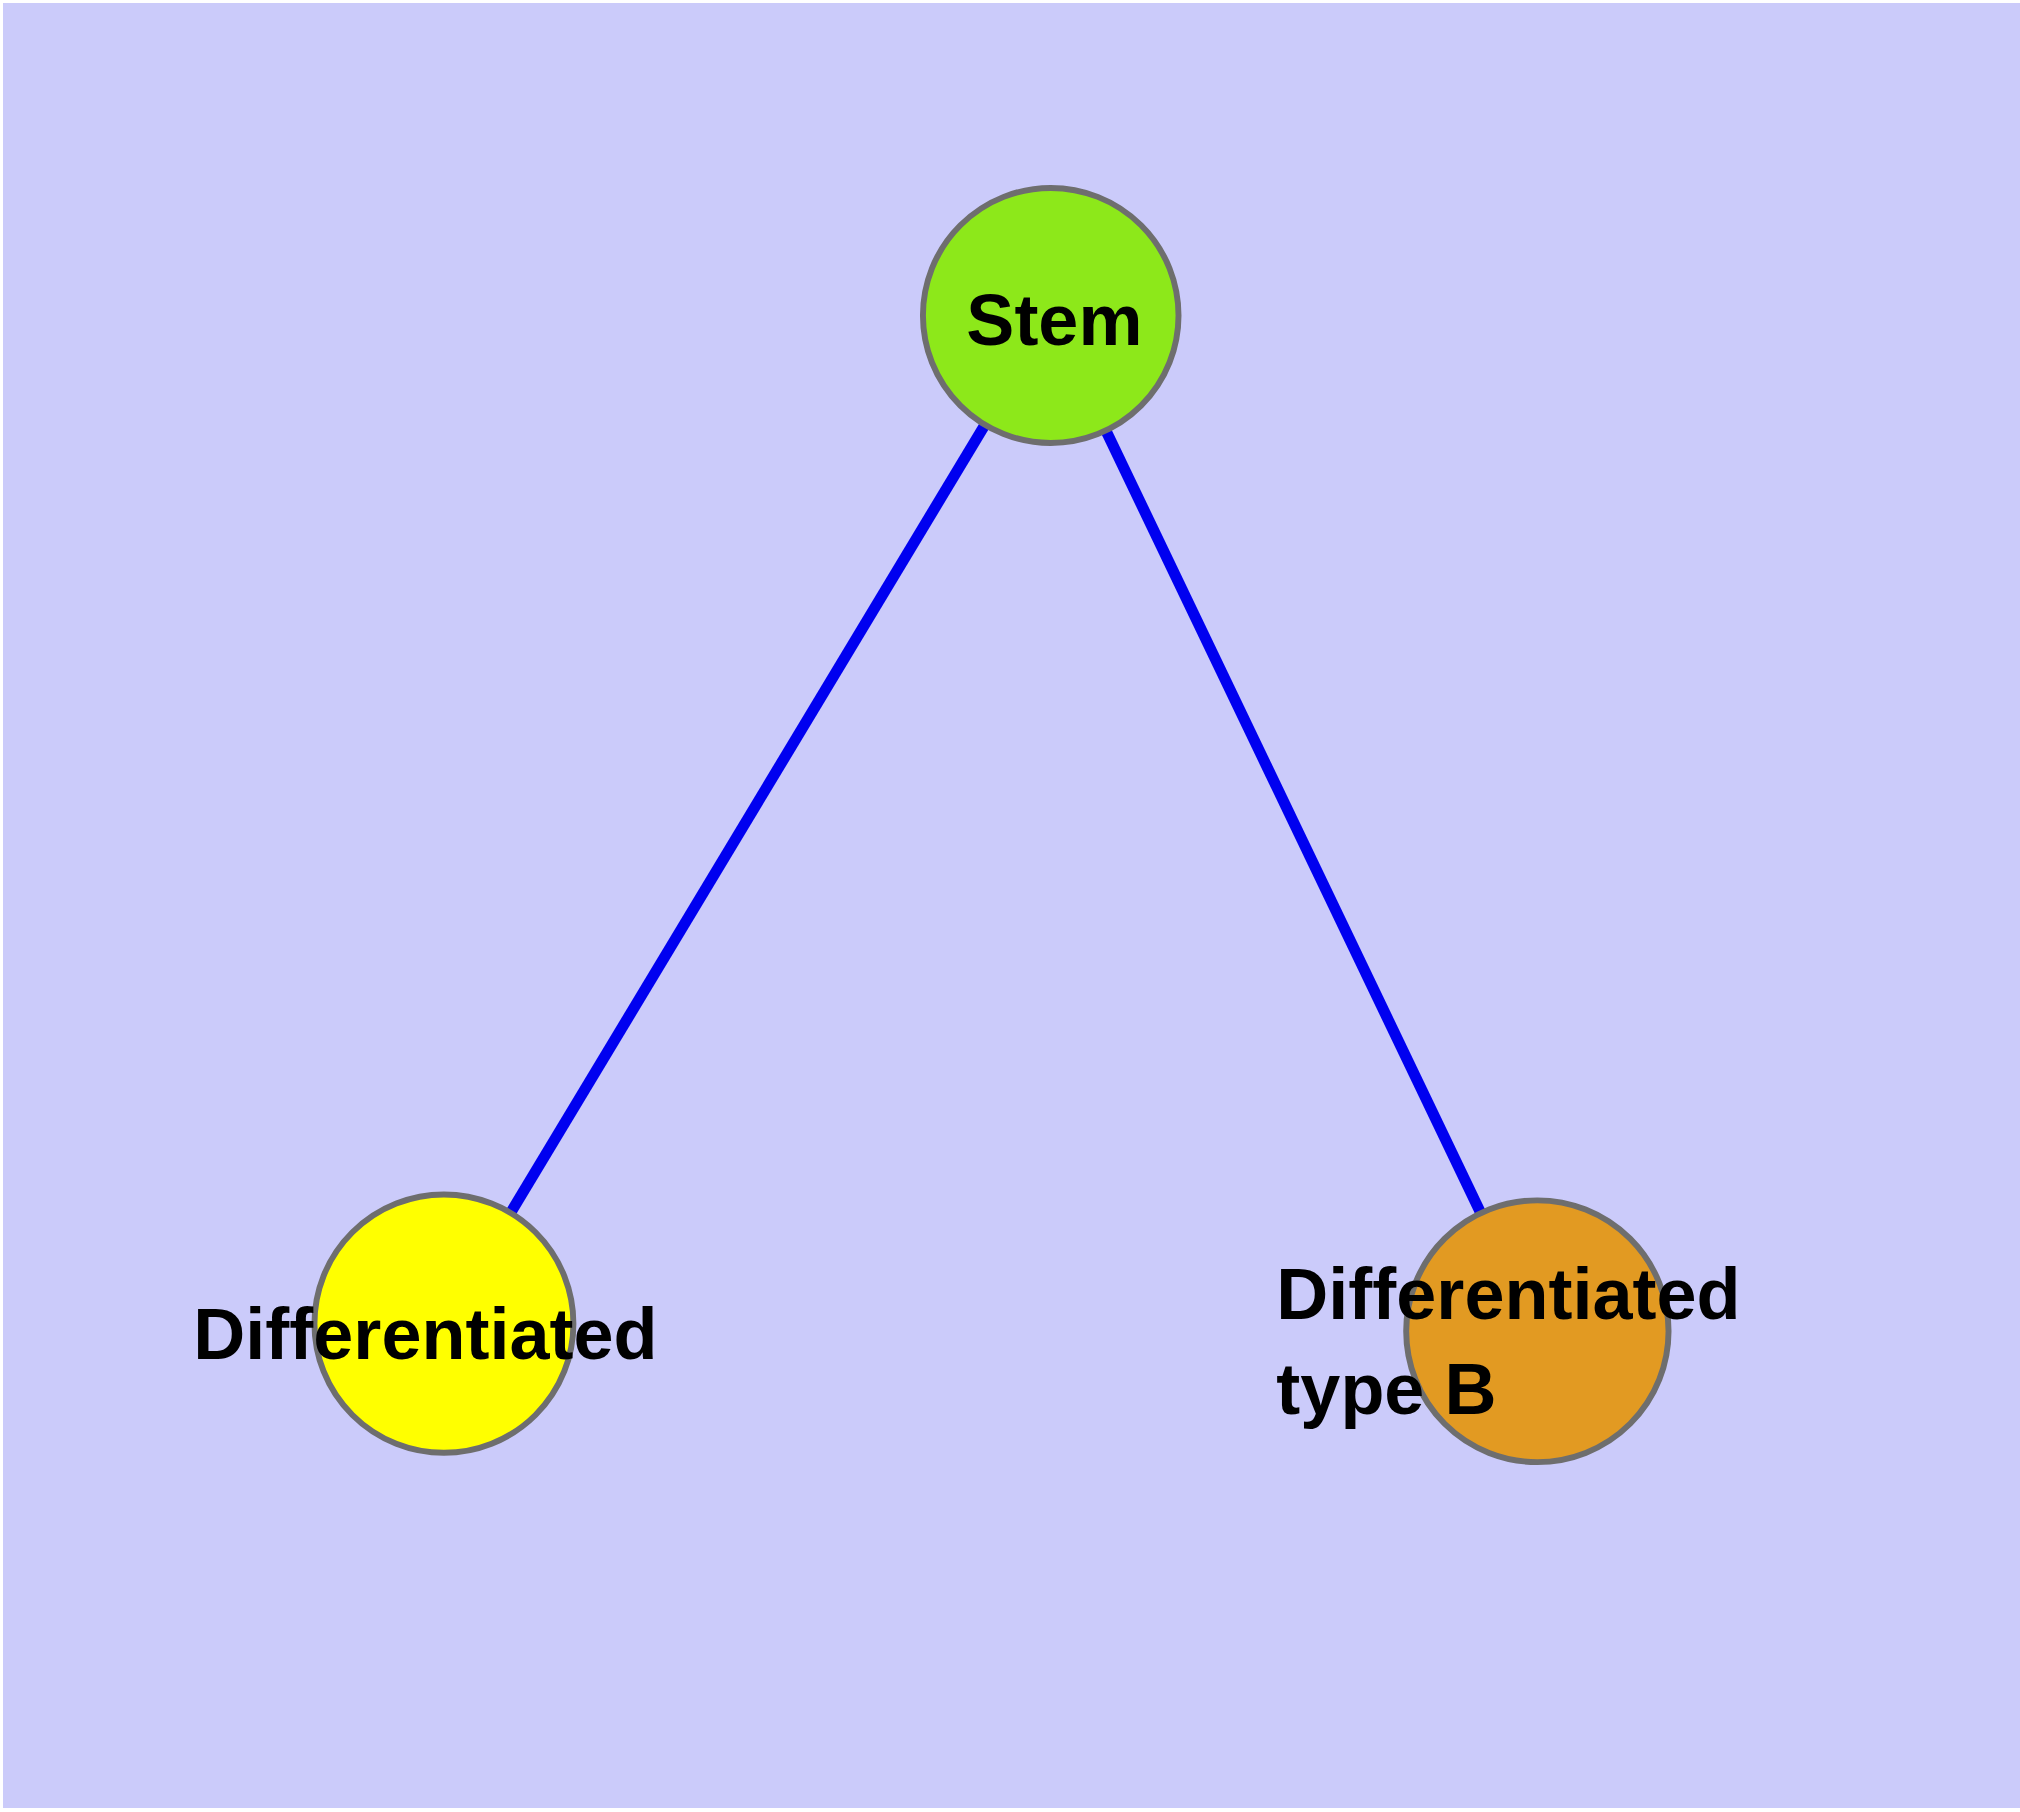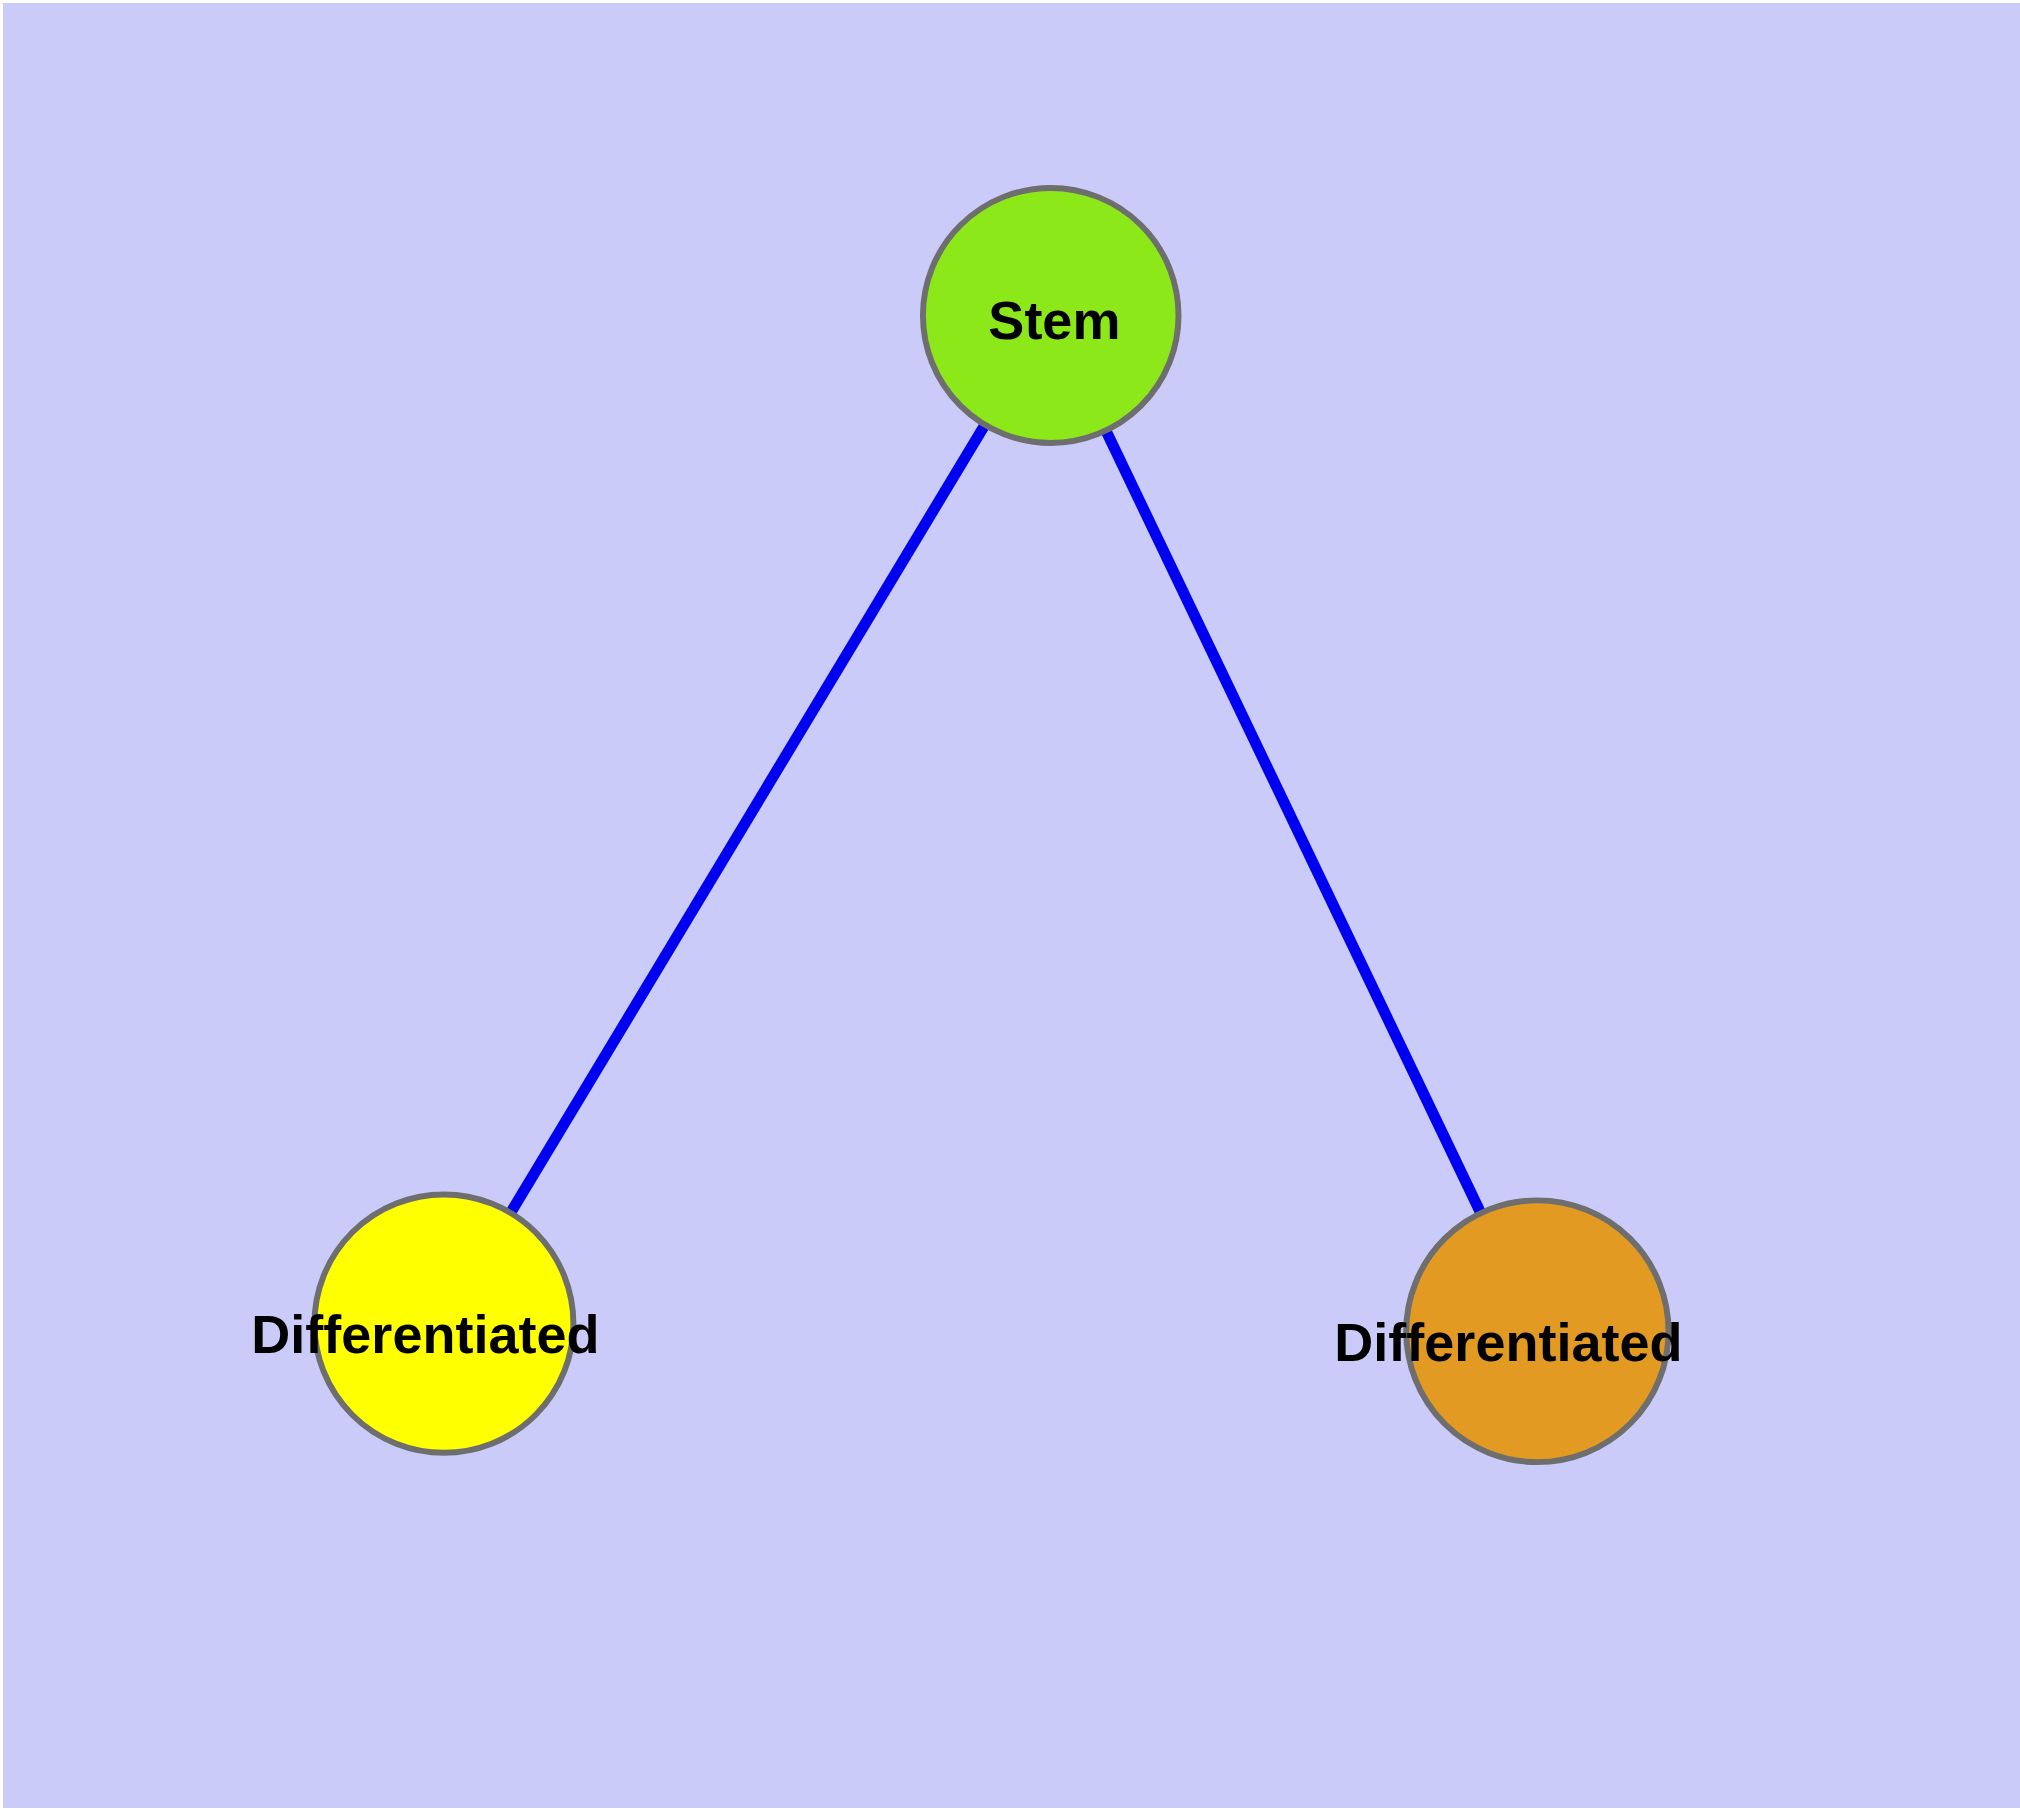--- a/index.html
+++ b/index.html
@@ -37,21 +37,21 @@
   }
   .node {
     stroke: #6E6E6E;
     stroke-width: 7px;
   }
   .node-label {
     position: absolute;
     transform: translate(-50%, -50%);
     text-align: left;
     font-weight: bold;
-    font-size: 54px;
+    font-size: 72px;
     line-height: 95px;
     color: #000000;
     white-space: nowrap;
   }
   .node-label .line { display: block; }
 </style>
 </head>
 <body>
 
 <div class="stage">
@@ -73,17 +73,18 @@
     <div class="node-label" style="left:1051px; top:317px;">
       <span class="line">Stem</span>
     </div>
 
     <div class="node-label" style="left:422px; top:1331px;">
       <span class="line">Differentiated</span>
     </div>
 
     <div class="node-label" style="left:1505px; top:1339px;">
       <span class="line">Differentiated</span>
+      <span class="line">type B</span>
     </div>
 
   </div>
 </div>
 
 
 </body></html>

